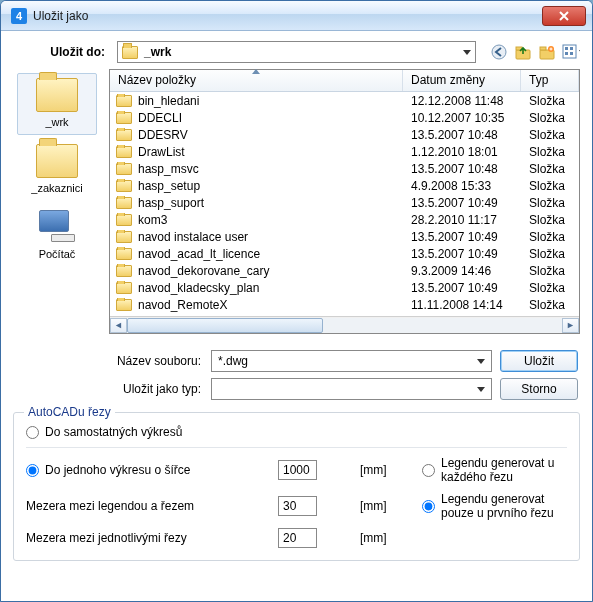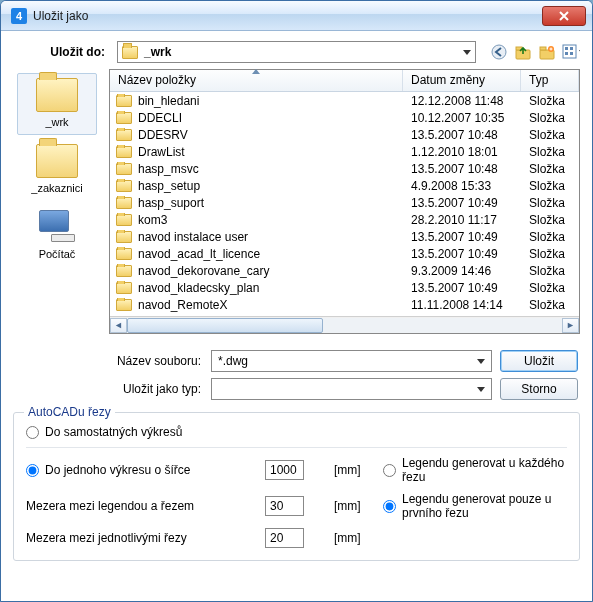--- a/index.html
+++ b/index.html
@@ -50,21 +50,21 @@
   .fields .flbl{text-align:right;padding-right:2px;}
   .fields .btn{height:22px;border:1px solid #8a9bab;background:linear-gradient(#fdfdfe,#e6edf5);border-radius:3px;cursor:pointer;display:flex;align-items:center;justify-content:center;}
   .fields .btn.primary{border:1px solid #3f8dd6;box-shadow:0 0 0 1px #9fd0f6 inset;}
   .fields .combo2{height:22px;border:1px solid #888;background:#fff;display:flex;align-items:center;padding:0 6px;position:relative;}
   .fields .combo2 .caret{position:absolute;right:6px;width:0;height:0;border-left:4px solid transparent;border-right:4px solid transparent;border-top:5px solid #333;}
   .group{border:1px solid #cfd6de;border-radius:3px;margin-top:6px;padding:8px 12px 12px 12px;position:relative;}
   .group .legend{position:absolute;top:-8px;left:10px;background:#fff;padding:0 4px;color:#1a3a8a;}
   .radio-row{display:flex;align-items:center;gap:6px;margin:4px 0;}
   .radio-row input{margin:0;}
   .hr{height:1px;background:#e2e6eb;margin:8px 0;}
-  .opts-grid{display:grid;grid-template-columns:230px 60px 40px 1fr;gap:8px 9px;align-items:center;}
+  .opts-grid{display:grid;grid-template-columns:230px 60px 40px 1fr;gap:8px 22px;align-items:center;}
   .numbox{width:39px;height:20px;border:1px solid #888;background:#fff;padding:1px 4px;}
   .unit{color:#000;}
 </style>
 </head>
 <body>
 
 <div class="window">
   <div class="titlebar">
     <div class="app-icon">4</div>
     <div class="title">Uložit jako</div>

